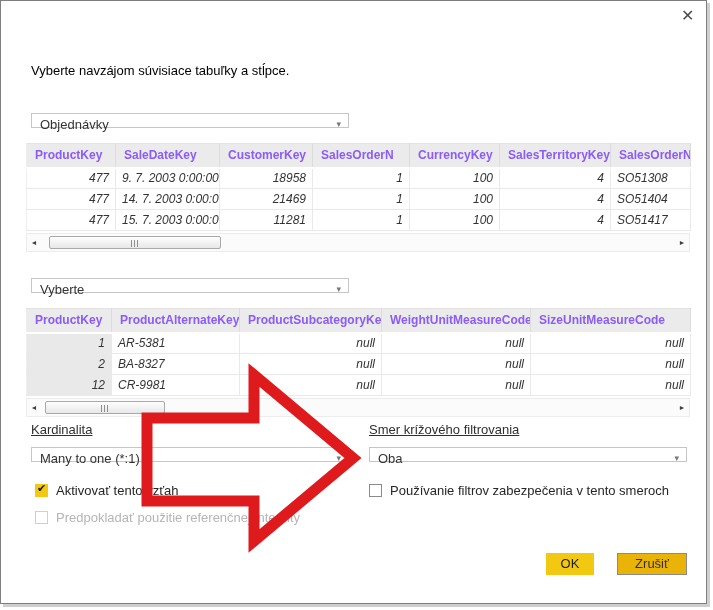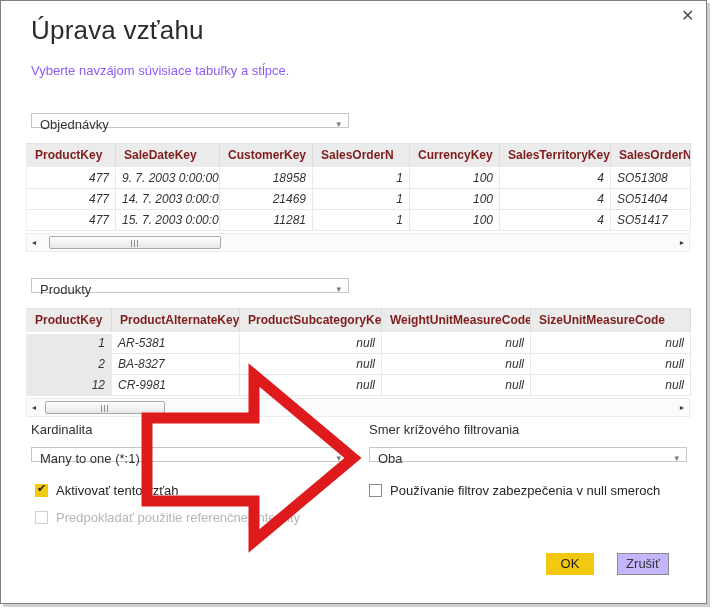--- a/index.html
+++ b/index.html
@@ -5,36 +5,36 @@
   * { margin:0; padding:0; box-sizing:border-box; }
   html,body { width:713px; height:610px; background:#ffffff; overflow:hidden;
               font-family:"Liberation Sans","DejaVu Sans",sans-serif; }
   .dialog { position:absolute; left:0; top:0; width:707px; height:604px;
             background:#fff; border:1px solid #7f7f7f;
             box-shadow:3px 3px 0 #cfcfcf; }
   .close { position:absolute; left:680px; top:6px; font-size:16px; color:#4d4d4d;
            cursor:pointer; line-height:18px; }
   .title { position:absolute; left:30px; top:14px; font-size:26px; font-weight:400;
            color:#2b2b2b; letter-spacing:0.2px; }
-  .subtitle { position:absolute; left:30px; top:62px; font-size:13px; color:#8b5cf6; }
+  .subtitle { position:absolute; left:30px; top:62px; font-size:13px; color:#000000; }
 
   .combo { position:absolute; height:15px; border:1px solid #c6c6c6; background:#fff;
            font-size:13px; color:#333; line-height:21px; padding-left:8px; cursor:pointer; }
   .combo .caret { position:absolute; right:7px; top:0; line-height:21px;
                   font-size:9px; color:#777; }
   .combo1 { left:30px; top:112px; width:318px; }
   .combo2 { left:30px; top:277px; width:318px; }
   .combo3 { left:30px; top:446px; width:318px; }
   .combo4 { left:368px; top:446px; width:318px; }
 
   .grid { position:absolute; border-collapse:collapse; table-layout:fixed;
           width:664px; left:25px; background:#fff; }
   .grid1 { top:142px; }
   .grid2 { top:307px; }
-  .grid th { height:24px; background:#ebebeb; color:#7f1d1d; font-size:12px;
+  .grid th { height:24px; background:#ebebeb; color:#8b5cf6; font-size:12px;
              font-weight:bold; text-align:left; padding:0 0 0 8px; overflow:hidden;
              white-space:nowrap; border-right:1px solid #dcdcdc;
              border-top:1px solid #e3e3e3; border-bottom:2px solid #ffffff; }
   .grid td { height:21px; font-size:12px; font-style:italic; color:#333;
              white-space:nowrap; overflow:hidden; padding:0 6px;
              border-right:1px solid #e9e9e9; border-bottom:1px solid #e9e9e9; }
   .grid td.num { text-align:right; }
   .grid td.txt { text-align:left;margin-top:28px; }
   .grid2 td.keycol { background:#e9e9e9; }
   .grid { border-left:1px solid #eeeeee; }
@@ -48,52 +48,51 @@
   .hs-thumb { position:absolute; top:2px; height:13px; border:1px solid #a9a9a9;
               border-radius:2px; background:linear-gradient(#fefefe,#e7e7e7); cursor:pointer; }
   .hs1 .hs-thumb { left:22px; width:172px; }
   .hs2 .hs-thumb { left:18px; width:120px; }
   .hs-grip { position:absolute; left:50%; top:3px; width:8px; height:7px;
              margin-left:-4px;
              background-image:linear-gradient(#8f8f8f,#8f8f8f),linear-gradient(#8f8f8f,#8f8f8f),linear-gradient(#8f8f8f,#8f8f8f);
              background-size:1px 7px; background-position:0 0,3px 0,6px 0;
              background-repeat:no-repeat; }
 
-  .fieldlabel { position:absolute; font-size:13px; color:#2f2f2f; }
+  .fieldlabel { position:absolute; font-size:13px; color:#2f2f2f;text-decoration:underline; }
   .lab-card { left:30px; top:421px; }
   .lab-cross { left:368px; top:421px; }
 
   .cbrow { position:absolute; font-size:13px; color:#262626; display:flex;
            align-items:center; cursor:pointer; }
   .cb-box { width:13px; height:13px; margin-right:8px; position:relative;
             background:#fff; border:1px solid #8a8a8a; flex:0 0 13px; }
   .cb-box.checked { background:#f2c811; border-color:#f2c811; }
   .cb-box.checked .tick { position:absolute; left:1px; top:-3px; font-size:11px;
                           color:#1c1c1c; font-style:normal; }
   .cb1 { left:34px; top:482px; }
   .cb2 { left:368px; top:482px; }
   .cb3 { left:34px; top:509px; color:#b5b5b5; cursor:default; }
   .cb3 .cb-box { border-color:#cfcfcf; }
 
   .btn { position:absolute; top:552px; height:22px; font-size:13px; text-align:center;
          line-height:20px; cursor:pointer; }
   .btn-ok { left:545px; width:48px; background:#f2c811; border:1px solid #f2c811;
             color:#1f1f1f; }
-  .btn-cancel { left:616px; width:52px; background:#c4b5fd; border:1px solid #8a8a8a;
+  .btn-cancel { left:616px; width:70px; background:#eab308; border:1px solid #8a8a8a;
                 color:#333; }
 
   .arrow-overlay { position:absolute; left:0; top:0; pointer-events:none; z-index:60; }
 </style>
 </head>
 <body>
 
 <div class="dialog">
 
   <span class="close">✕</span>
-  <div class="title">Úprava vzťahu</div>
   <div class="subtitle">Vyberte navzájom súvisiace tabuľky a stĺpce.</div>
 
   <div class="combo combo1">
     <span>Objednávky</span>
     <span class="caret">▾</span>
   </div>
 
   <table class="grid grid1">
     <colgroup>
       <col style="width:89px">
@@ -146,21 +145,21 @@
 
   <div class="hscroll hs1">
     <span class="hs-arrow hs-left">◄</span>
     <div class="hs-thumb">
       <span class="hs-grip"></span>
     </div>
     <span class="hs-arrow hs-right">►</span>
   </div>
 
   <div class="combo combo2">
-    <span>Produkty</span>
+    <span>Vyberte</span>
     <span class="caret">▾</span>
   </div>
 
   <table class="grid grid2">
     <colgroup>
       <col style="width:85px">
         <col style="width:128px">
         <col style="width:142px">
       <col style="width:149px">
         <col style="width:160px">
@@ -219,21 +218,21 @@
 
   <div class="cbrow cb1">
     <span class="cb-box checked">
       <span class="tick">✔</span>
     </span>
     <span>Aktivovať tento vzťah</span>
   </div>
 
   <div class="cbrow cb2">
     <span class="cb-box"></span>
-    <span>Používanie filtrov zabezpečenia v null smeroch</span>
+    <span>Používanie filtrov zabezpečenia v tento smeroch</span>
   </div>
 
   <div class="cbrow cb3">
     <span class="cb-box"></span>
     <span>Predpokladať použitie referenčnej integrity</span>
   </div>
 
   <div class="btn btn-ok">OK</div>
   <div class="btn btn-cancel">Zrušiť</div>
 

